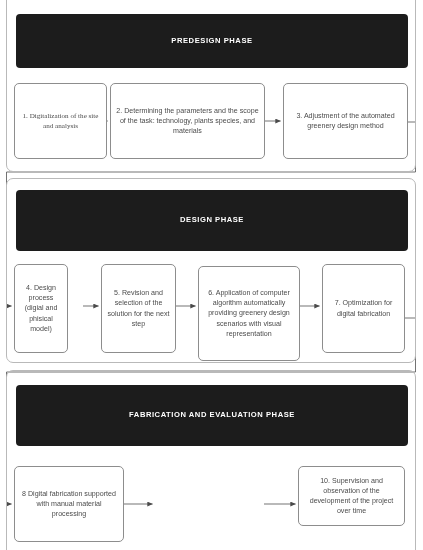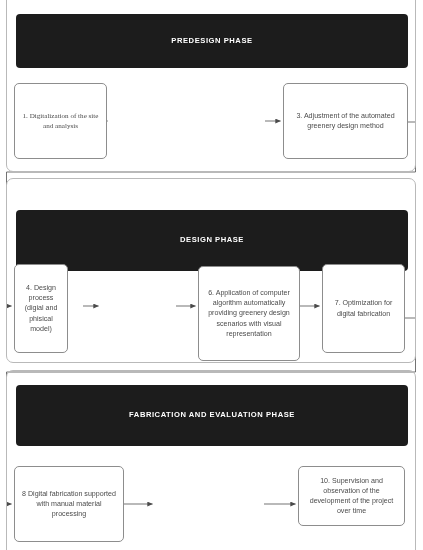--- a/index.html
+++ b/index.html
@@ -91,35 +91,41 @@
   <div class="group" style="left:6px;top:-10px;width:410px;height:182px;"></div>
 
   <div class="phasebar" style="left:16px;top:14px;width:392px;height:54px;">
     <span>PREDESIGN PHASE</span>
   </div>
 
   <div class="node" style="left:14px;top:83px;width:93px;height:76px;font-family:Liberation Serif, serif;">
     <span>1. Digitalization of the site and analysis</span>
   </div>
 
+  <div class="node" style="left:110px;top:83px;width:155px;height:76px;">
+    <span>2. Determining the parameters and the scope of the task: technology, plants species, and materials</span>
+  </div>
 
   <div class="node" style="left:283px;top:83px;width:125px;height:76px;">
     <span>3. Adjustment of the automated greenery design method</span>
   </div>
 
   <div class="group" style="left:6px;top:178px;width:410px;height:185px;"></div>
 
-  <div class="phasebar" style="left:16px;top:190px;width:392px;height:61px;margin-top:20px;">
+  <div class="phasebar" style="left:16px;top:190px;width:392px;height:61px;">
     <span>DESIGN PHASE</span>
   </div>
 
   <div class="node" style="left:14px;top:264px;width:54px;height:89px;">
     <span>4. Design process (digial and phisical model)</span>
   </div>
 
+  <div class="node" style="left:101px;top:264px;width:75px;height:89px;">
+    <span>5. Revision and selection of the solution for the next step</span>
+  </div>
 
   <div class="node" style="left:198px;top:266px;width:102px;height:95px;">
     <span>6. Application of computer algorithm automatically providing greenery design scenarios with visual representation</span>
   </div>
 
   <div class="node" style="left:322px;top:264px;width:83px;height:89px;align-items:center;">
     <span>7. Optimization for digital fabrication</span>
   </div>
 
   <div class="group" style="left:6px;top:370px;width:410px;height:188px;"></div>

